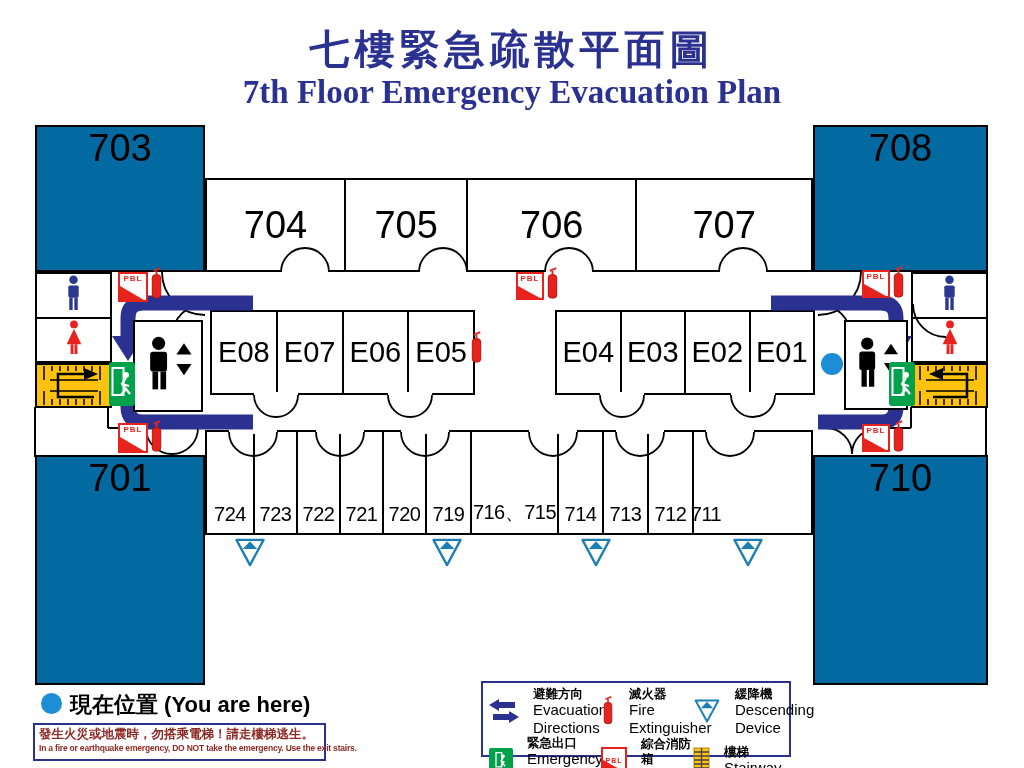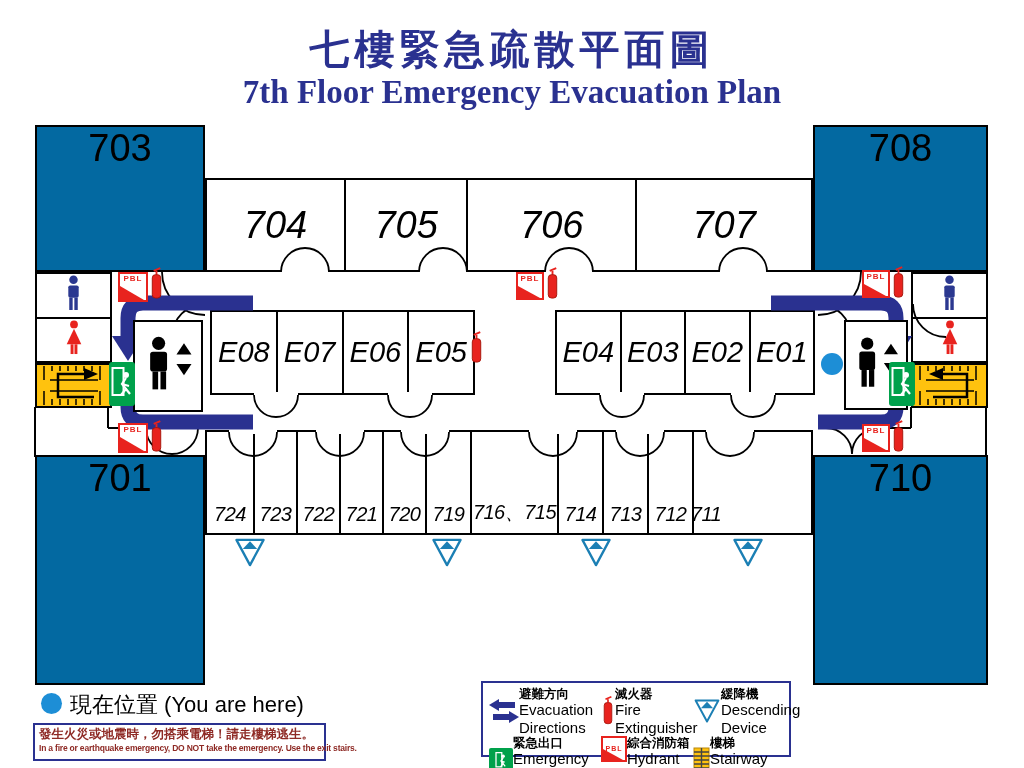--- a/index.html
+++ b/index.html
@@ -7,21 +7,21 @@
           font-family:"Liberation Sans",sans-serif;color:#000;border-radius:17px;}
   .title-zh{position:absolute;top:22px;left:0;width:100%;text-align:center;
             font-family:"DejaVu Serif",serif;font-weight:bold;font-size:40px;
             letter-spacing:5px;color:#2A3190;z-index:4;}
   .title-en{position:absolute;top:74px;left:0;width:100%;text-align:center;
             font-family:"Liberation Serif",serif;font-weight:bold;font-size:33px;
             color:#2A3190;z-index:4;}
   .room-row{position:absolute;display:flex;border:2px solid #000;background:#fff;
             box-sizing:border-box;z-index:1;}
   .cell{box-sizing:border-box;border-right:2px solid #000;display:flex;
-        align-items:center;justify-content:center;height:100%;font-style:italic;}
+        align-items:center;justify-content:center;height:100%;}
   .cell:last-child{border-right:0;}
   .room-box{position:absolute;border:2px solid #000;background:#0369a1;display:flex;
             align-items:flex-start;justify-content:center;box-sizing:border-box;z-index:1;}
   .lbl-xl{font-size:38px;}
   .lbl-l{font-size:29px;}
   .bottom-row .cell{align-items:flex-end;padding-bottom:7px;font-size:20px;letter-spacing:-0.5px;}
   .overlay{position:absolute;left:0;top:0;z-index:2;pointer-events:none;}
   .restrooms{position:absolute;border:2px solid #000;background:#fff;box-sizing:border-box;
              display:flex;flex-direction:column;z-index:1;}
   .rr-cell{flex:1;display:flex;align-items:center;justify-content:center;border-bottom:2px solid #000;}
@@ -33,31 +33,31 @@
   .pbl{position:absolute;box-sizing:border-box;border:2px solid #E8231E;background:#fff;
        color:#E8231E;font-size:8px;font-weight:bold;text-align:center;letter-spacing:1px;
        line-height:10px;overflow:hidden;z-index:3;}
   .pbl svg{position:absolute;left:0;bottom:0;}
   .pbl-inline{position:relative;display:inline-block;box-sizing:border-box;border:2px solid #E8231E;
        background:#fff;color:#E8231E;font-size:7px;font-weight:bold;text-align:center;
        letter-spacing:1px;line-height:9px;overflow:hidden;width:26px;height:26px;flex:none;}
   .pbl-inline svg{position:absolute;left:0;bottom:0;}
   .icon-abs{position:absolute;z-index:3;display:flex;align-items:center;justify-content:center;}
   .dot{position:absolute;border-radius:50%;background:#1D8ED6;z-index:3;}
-  .yah-text{position:absolute;font-size:22px;font-weight:normal;z-index:4;white-space:nowrap;}
+  .yah-text{position:absolute;font-size:22px;font-weight:bold;z-index:4;white-space:nowrap;}
   .warning{position:absolute;box-sizing:border-box;border:2px solid #2A3190;background:#fff;
            padding:1px 4px 2px 4px;z-index:4;}
   .w-zh{font-size:12.5px;font-weight:bold;color:#8E2A25;font-family:"DejaVu Serif",serif;
         white-space:nowrap;display:block;}
   .w-en{font-size:8.5px;font-weight:bold;color:#8E2A25;letter-spacing:-0.2px;
         white-space:nowrap;display:block;}
   .legend{position:absolute;box-sizing:border-box;border:2px solid #2A3190;background:#fff;
           display:grid;grid-template-columns:112px 92px 96px;grid-template-rows:1fr 1fr;
           padding:4px 2px 4px 6px;z-index:4;}
-  .legend-item{display:flex;gap:0;}
+  .legend-item{display:flex;align-items:center;gap:14px;}
   .li-icon{flex:none;display:flex;align-items:center;justify-content:center;}
   .li-text{display:flex;flex-direction:column;line-height:1.15;}
   .li-zh{font-size:12.5px;font-weight:bold;}
   .li-en{font-size:15px;}
 </style>
 </head>
 <body>
 
 <div class="canvas">
 

